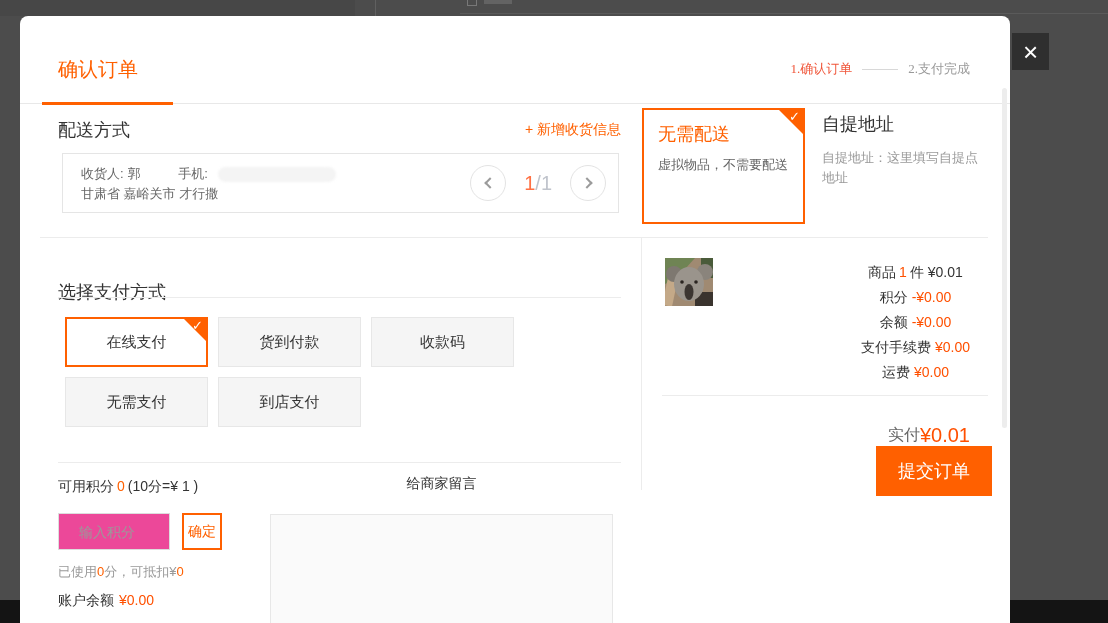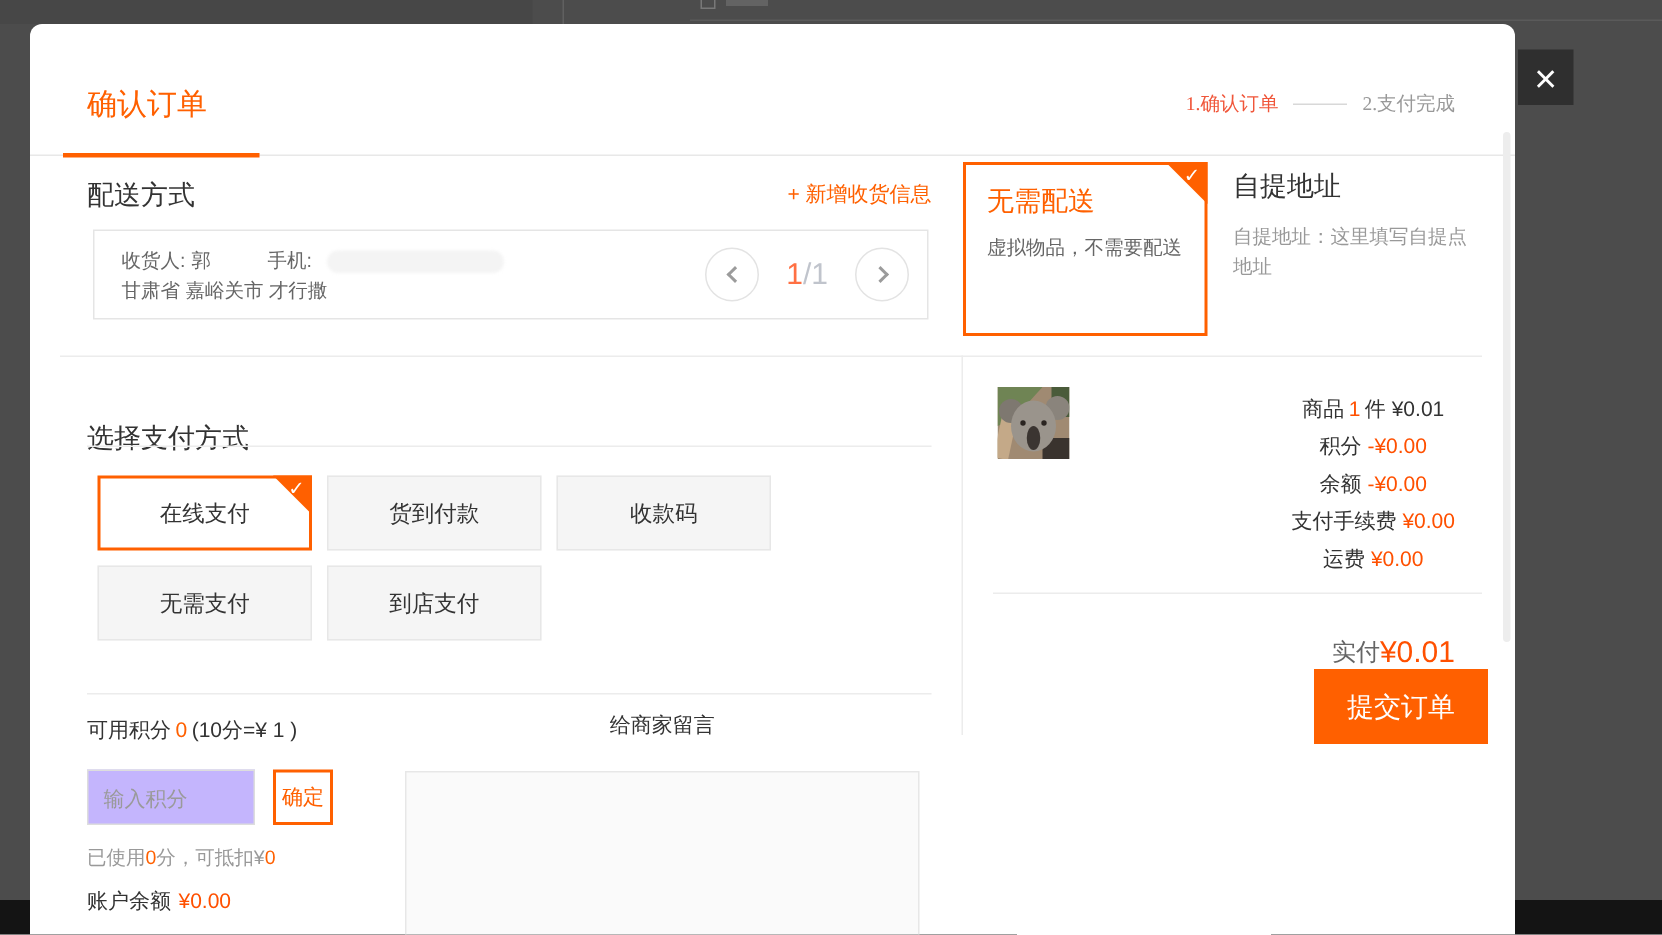--- a/index.html
+++ b/index.html
@@ -97,22 +97,22 @@
     position:relative;width:143px;height:50px;background:#f5f5f5;border:1px solid #e7e7e7;
     display:flex;align-items:center;justify-content:center;font-size:15px;color:var(--txt);cursor:pointer;
   }
   .pay-btn.selected{background:#fff;border:2px solid var(--accent);}
   .pay-btn .corner{top:-2px;right:-2px;border-top-width:26px;border-left-width:26px;}
 
   
   .points-line{position:absolute;left:38px;top:462px;font-size:14px;color:var(--txt);}
   .points-line .val{color:var(--accent);margin:0 3px;}
   .points-input{
-    position:absolute;left:38px;top:497px;width:112px;height:37px;border:1px solid #ddd;background:#c4b5fd;
-    padding:0 10px;font-size:14px;color:var(--txt);outline:none;font-family:inherit;
+    position:absolute;left:38px;top:497px;width:112px;height:37px;border:1px solid #ddd;background:#ec4899;
+    padding:0 20px;font-size:14px;color:var(--txt);outline:none;font-family:inherit;
   }
   .points-input::placeholder{color:#9a9a9a;}
   .confirm-btn{
     position:absolute;left:162px;top:497px;width:40px;height:37px;background:#fff;
     border:2px solid var(--accent);color:var(--accent);font-size:14px;cursor:pointer;
     display:flex;align-items:center;justify-content:center;
   }
   .usage-line{position:absolute;left:38px;top:547px;font-size:13px;color:var(--gray);}
   .usage-line .val{color:var(--accent);}
   .balance-line{position:absolute;left:38px;top:576px;font-size:14px;color:var(--txt);}

